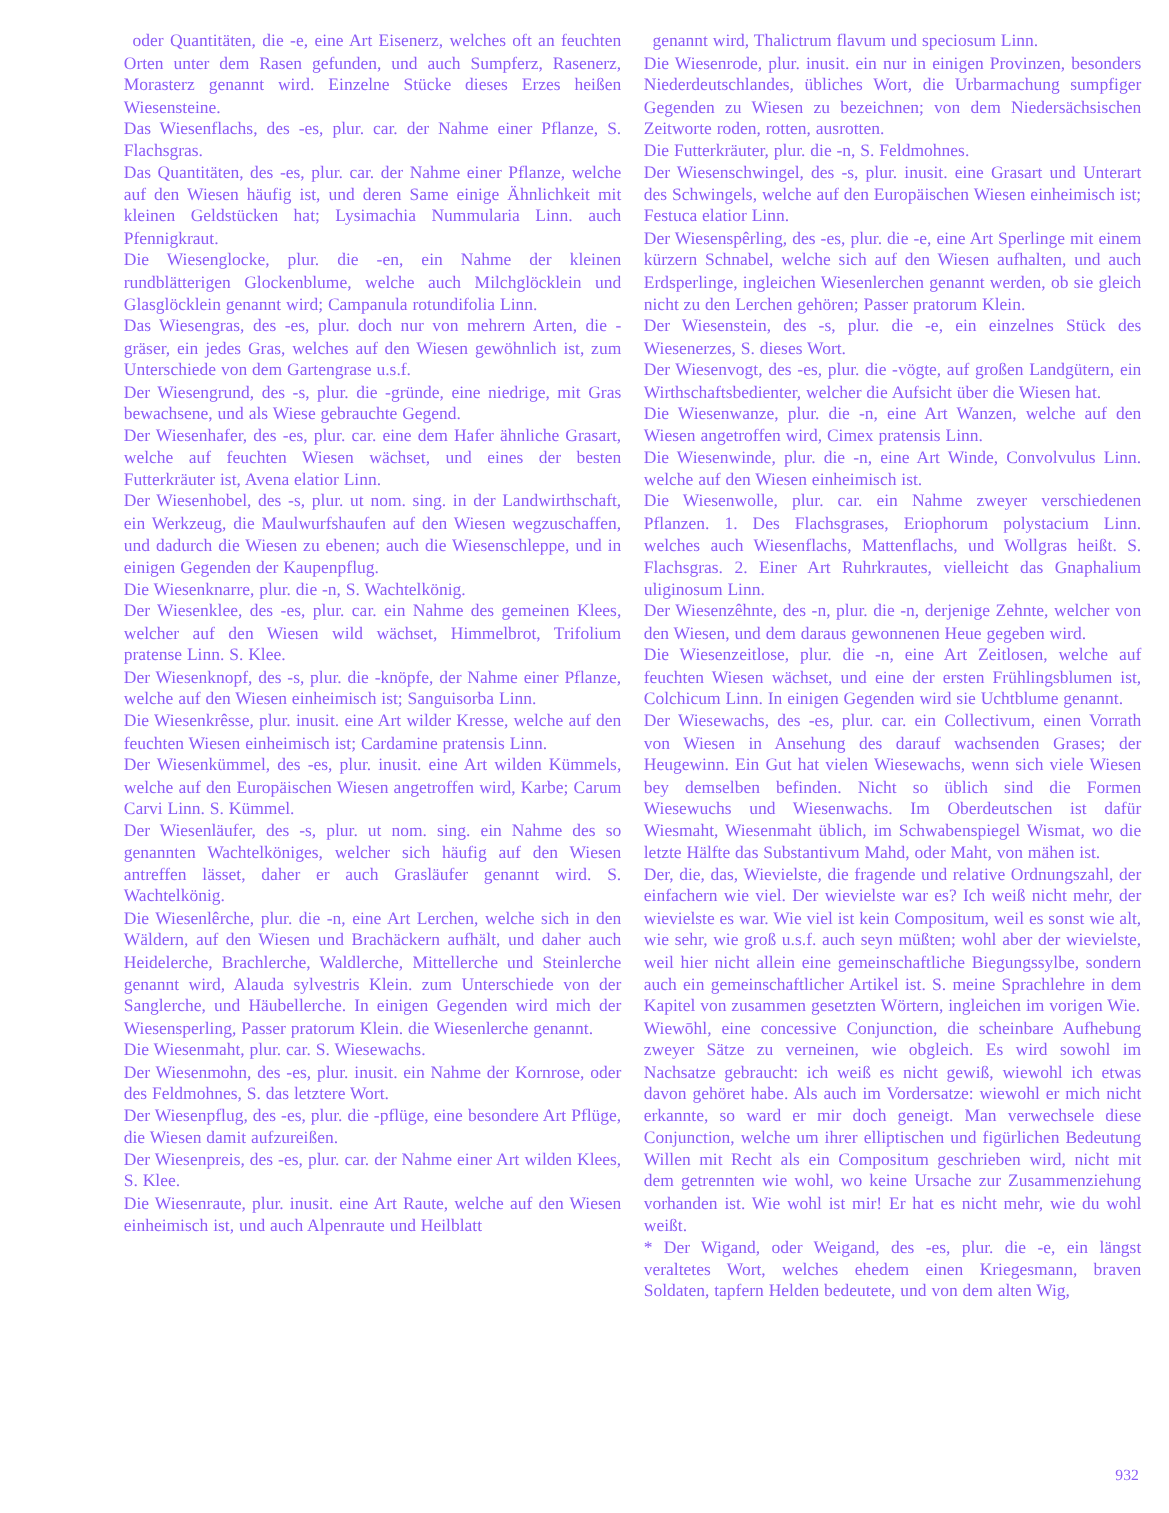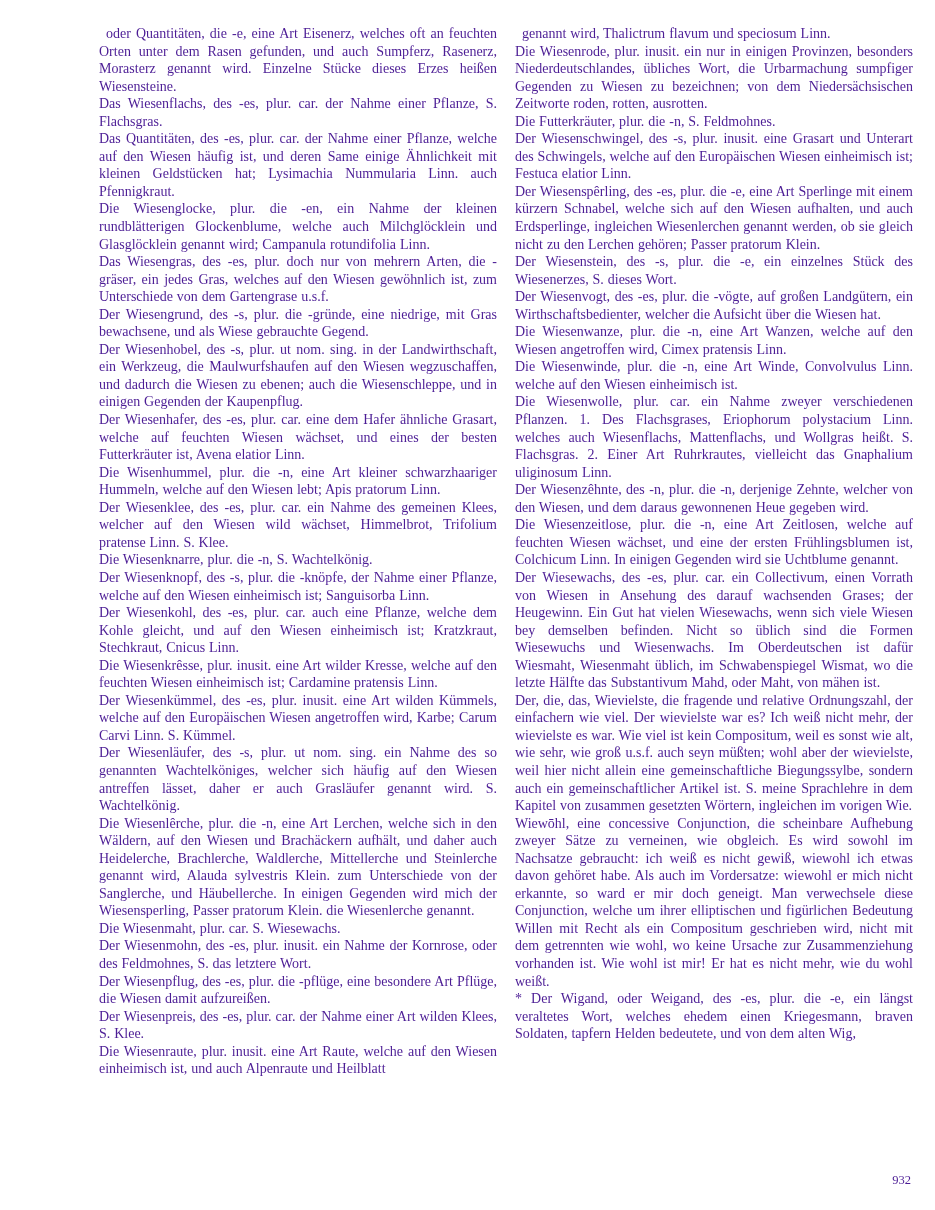--- a/index.html
+++ b/index.html
@@ -5,21 +5,21 @@
   html, body {
     margin: 0;
     padding: 0;
     background: #ffffff;
   }
   .page {
     position: relative;
     width: 935px;
     height: 1210px;
     background: #ffffff;
-    color: #4c1d95;
+    color: #8b5cf6;
     font-family: "Liberation Serif", "DejaVu Serif", serif;
     overflow: hidden;
   }
   .cols {
     display: flex;
     padding: 25px 0 0 99px;
     gap: 18px;
   }
   .col {
     width: 398px;
@@ -53,27 +53,25 @@
 
 <div class="page">
   <div class="cols">
     <div class="col">
         <p class="entry cont"><span class="tx">oder Quantitäten, die -e, eine Art Eisenerz, welches oft an feuchten Orten unter dem Rasen gefunden, und auch Sumpferz, Rasenerz, Morasterz genannt wird. Einzelne Stücke dieses Erzes heißen Wiesensteine.</span></p>
         <p class="entry"><span class="hw">Das Wiesenflachs</span><span class="tx">, des -es, </span><span class="lat">plur. car.</span><span class="tx"> der Nahme einer Pflanze, S. Flachsgras.</span></p>
         <p class="entry"><span class="hw">Das Quantitäten</span><span class="tx">, des -es, </span><span class="lat">plur. car.</span><span class="tx"> der Nahme einer Pflanze, welche auf den Wiesen häufig ist, und deren Same einige Ähnlichkeit mit kleinen Geldstücken hat; </span><span class="lat">Lysimachia Nummularia Linn.</span><span class="tx"> auch Pfennigkraut.</span></p>
         <p class="entry"><span class="hw">Die Wiesenglocke</span><span class="tx">, </span><span class="lat">plur.</span><span class="tx"> die -en, ein Nahme der kleinen rundblätterigen Glockenblume, welche auch Milchglöcklein und Glasglöcklein genannt wird; </span><span class="lat">Campanula rotundifolia Linn.</span></p>
         <p class="entry"><span class="hw">Das Wiesengras</span><span class="tx">, des -es, </span><span class="lat">plur.</span><span class="tx"> doch nur von mehrern Arten, die -gräser, ein jedes Gras, welches auf den Wiesen gewöhnlich ist, zum Unterschiede von dem Gartengrase u.s.f.</span></p>
         <p class="entry"><span class="hw">Der Wiesengrund</span><span class="tx">, des -s, </span><span class="lat">plur.</span><span class="tx"> die -gründe, eine niedrige, mit Gras bewachsene, und als Wiese gebrauchte Gegend.</span></p>
+        <p class="entry"><span class="hw">Der Wiesenhafer</span><span class="tx">, des -es, </span><span class="lat">plur. car.</span><span class="tx"> eine dem Hafer ähnliche Grasart, welche auf feuchten Wiesen wächset, und eines der besten Futterkräuter ist, </span><span class="lat">Avena elatior Linn.</span></p>
         <p class="entry"><span class="hw">Der Wiesenhobel</span><span class="tx">, des -s, </span><span class="lat">plur. ut nom. sing.</span><span class="tx"> in der Landwirthschaft, ein Werkzeug, die Maulwurfshaufen auf den Wiesen wegzuschaffen, und dadurch die Wiesen zu ebenen; auch die Wiesenschleppe, und in einigen Gegenden der Kaupenpflug.</span></p>
-        <p class="entry"><span class="hw">Der Wiesenhafer</span><span class="tx">, des -es, </span><span class="lat">plur. car.</span><span class="tx"> eine dem Hafer ähnliche Grasart, welche auf feuchten Wiesen wächset, und eines der besten Futterkräuter ist, </span><span class="lat">Avena elatior Linn.</span></p>
-        <p class="entry"><span class="hw">Die Wisenhummel</span><span class="tx">, </span><span class="lat">plur.</span><span class="tx"> die -n, eine Art kleiner schwarzhaariger Hummeln, welche auf den Wiesen lebt; </span><span class="lat">Apis pratorum Linn.</span></p>
+        <p class="entry"><span class="hw">Die Wiesenknarre</span><span class="tx">, </span><span class="lat">plur.</span><span class="tx"> die -n, S. Wachtelkönig.</span></p>
         <p class="entry"><span class="hw">Der Wiesenklee</span><span class="tx">, des -es, </span><span class="lat">plur. car.</span><span class="tx"> ein Nahme des gemeinen Klees, welcher auf den Wiesen wild wächset, Himmelbrot, </span><span class="lat">Trifolium pratense Linn.</span><span class="tx"> S. Klee.</span></p>
-        <p class="entry"><span class="hw">Die Wiesenknarre</span><span class="tx">, </span><span class="lat">plur.</span><span class="tx"> die -n, S. Wachtelkönig.</span></p>
         <p class="entry"><span class="hw">Der Wiesenknopf</span><span class="tx">, des -s, </span><span class="lat">plur.</span><span class="tx"> die -knöpfe, der Nahme einer Pflanze, welche auf den Wiesen einheimisch ist; </span><span class="lat">Sanguisorba Linn.</span></p>
-        <p class="entry"><span class="hw">Der Wiesenkohl</span><span class="tx">, des -es, </span><span class="lat">plur. car.</span><span class="tx"> auch eine Pflanze, welche dem Kohle gleicht, und auf den Wiesen einheimisch ist; Kratzkraut, Stechkraut, </span><span class="lat">Cnicus Linn.</span></p>
         <p class="entry"><span class="hw">Die Wiesenkrêsse</span><span class="tx">, </span><span class="lat">plur. inusit.</span><span class="tx"> eine Art wilder Kresse, welche auf den feuchten Wiesen einheimisch ist; </span><span class="lat">Cardamine pratensis Linn.</span></p>
         <p class="entry"><span class="hw">Der Wiesenkümmel</span><span class="tx">, des -es, </span><span class="lat">plur. inusit.</span><span class="tx"> eine Art wilden Kümmels, welche auf den Europäischen Wiesen angetroffen wird, Karbe; </span><span class="lat">Carum Carvi Linn.</span><span class="tx"> S. Kümmel.</span></p>
         <p class="entry"><span class="hw">Der Wiesenläufer</span><span class="tx">, des -s, </span><span class="lat">plur. ut nom. sing.</span><span class="tx"> ein Nahme des so genannten Wachtelköniges, welcher sich häufig auf den Wiesen antreffen lässet, daher er auch Grasläufer genannt wird. S. Wachtelkönig.</span></p>
         <p class="entry"><span class="hw">Die Wiesenlêrche</span><span class="tx">, </span><span class="lat">plur.</span><span class="tx"> die -n, eine Art Lerchen, welche sich in den Wäldern, auf den Wiesen und Brachäckern aufhält, und daher auch Heidelerche, Brachlerche, Waldlerche, Mittellerche und Steinlerche genannt wird, </span><span class="lat">Alauda sylvestris Klein.</span><span class="tx"> zum Unterschiede von der Sanglerche, und Häubellerche. In einigen Gegenden wird mich der Wiesensperling, </span><span class="lat">Passer pratorum Klein.</span><span class="tx"> die Wiesenlerche genannt.</span></p>
         <p class="entry"><span class="hw">Die Wiesenmaht</span><span class="tx">, </span><span class="lat">plur. car.</span><span class="tx"> S. Wiesewachs.</span></p>
         <p class="entry"><span class="hw">Der Wiesenmohn</span><span class="tx">, des -es, </span><span class="lat">plur. inusit.</span><span class="tx"> ein Nahme der Kornrose, oder des Feldmohnes, S. das letztere Wort.</span></p>
         <p class="entry"><span class="hw">Der Wiesenpflug</span><span class="tx">, des -es, </span><span class="lat">plur.</span><span class="tx"> die -pflüge, eine besondere Art Pflüge, die Wiesen damit aufzureißen.</span></p>
         <p class="entry"><span class="hw">Der Wiesenpreis</span><span class="tx">, des -es, </span><span class="lat">plur. car.</span><span class="tx"> der Nahme einer Art wilden Klees, S. Klee.</span></p>
         <p class="entry"><span class="hw">Die Wiesenraute</span><span class="tx">, </span><span class="lat">plur. inusit.</span><span class="tx"> eine Art Raute, welche auf den Wiesen einheimisch ist, und auch Alpenraute und Heilblatt</span></p>
       </div>

